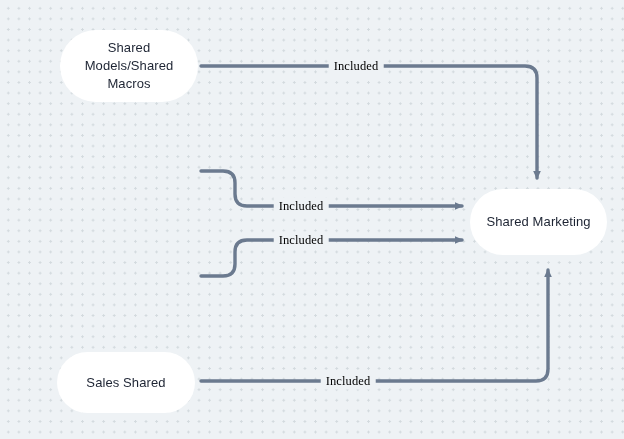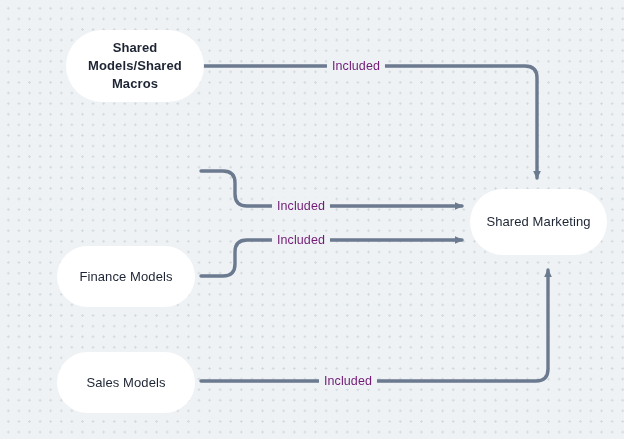--- a/index.html
+++ b/index.html
@@ -45,27 +45,28 @@
     padding: 4px 10px;
     z-index: 2;
   }
   .node-label {
     white-space: pre-line;
     display: block;
   }
   .edge-label {
     position: absolute;
     font-size: 12.5px;
-    color: #701a75;
+    color: #000000;
     background: #eef2f5;
     padding: 1px 5px;
     transform: translate(-50%, -50%);
     white-space: nowrap;
     letter-spacing: 0.1px;
     z-index: 3;
+    font-family: Liberation Serif, serif;
   }
 </style>
 </head>
 <body>
 
 <div id="canvas">
 
   <svg id="edge-layer" width="624" height="439" viewBox="0 0 624 439" xmlns="http://www.w3.org/2000/svg">
     <defs>
       <marker id="arrowhead" markerWidth="9" markerHeight="8" refX="7.4" refY="4" orient="auto" markerUnits="userSpaceOnUse">
@@ -75,33 +76,30 @@
 
     <path d="M201,66 H525 Q537,66 537,78 V178" fill="none" stroke="#6b7a8f" stroke-width="3.4" stroke-linecap="round" marker-end="url(#arrowhead)"></path>
 
     <path d="M201,171 H223 Q235,171 235,183 V194 Q235,206 247,206 H462" fill="none" stroke="#6b7a8f" stroke-width="3.4" stroke-linecap="round" marker-end="url(#arrowhead)"></path>
 
     <path d="M201,276 H223 Q235,276 235,264 V252 Q235,240 247,240 H462" fill="none" stroke="#6b7a8f" stroke-width="3.4" stroke-linecap="round" marker-end="url(#arrowhead)"></path>
 
     <path d="M201,381 H536 Q548,381 548,369 V270" fill="none" stroke="#6b7a8f" stroke-width="3.4" stroke-linecap="round" marker-end="url(#arrowhead)"></path>
   </svg>
 
-  <div class="node" style="left:66px; top:30px; width:138px; height:72px;font-weight:bold;">
+  <div class="node" style="left:60px; top:30px; width:138px; height:72px;">
     <span class="node-label">Shared
 Models/Shared
 Macros</span>
   </div>
 
 
-  <div class="node" style="left:57px; top:246px; width:138px; height:61px;">
-    <span class="node-label">Finance Models</span>
-  </div>
 
   <div class="node" style="left:57px; top:352px; width:138px; height:61px;">
-    <span class="node-label">Sales Models</span>
+    <span class="node-label">Sales Shared</span>
   </div>
 
   <div class="node" style="left:470px; top:189px; width:137px; height:66px;">
     <span class="node-label">Shared Marketing</span>
   </div>
 
   <div class="edge-label" style="left:356px; top:66px;">Included</div>
 
   <div class="edge-label" style="left:301px; top:206px;">Included</div>
 

